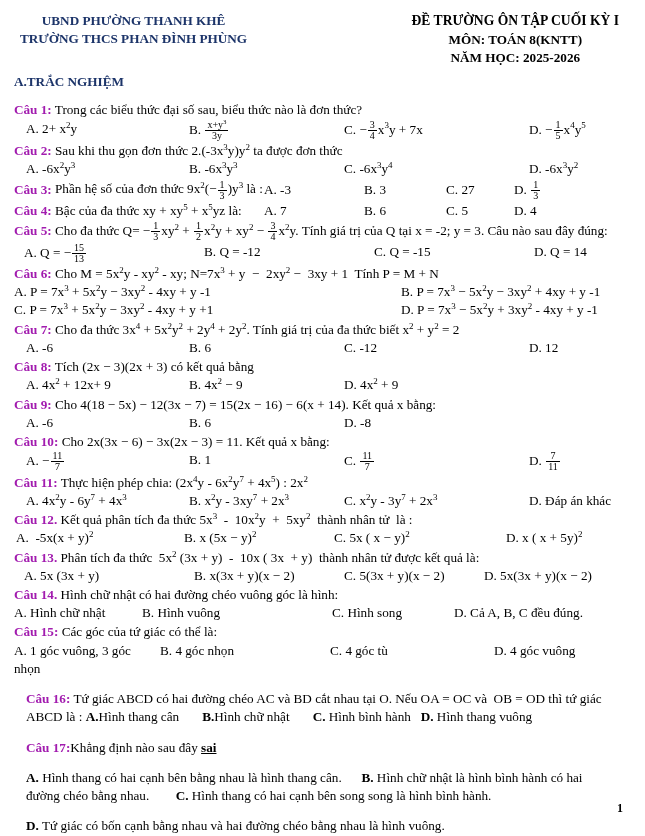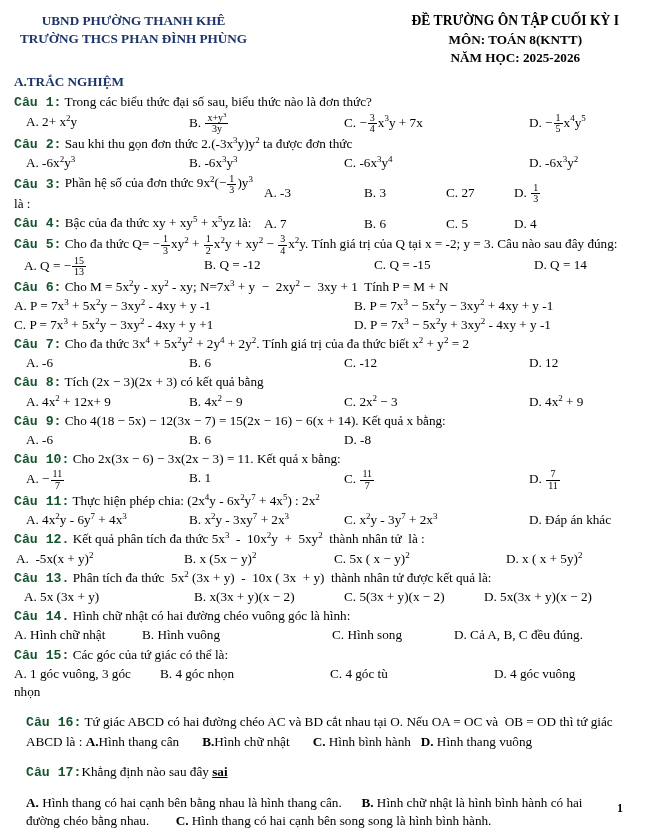--- a/index.html
+++ b/index.html
@@ -10,30 +10,30 @@
     padding:12px 16px 0 14px;
     font-family:"Liberation Serif","DejaVu Serif",serif;
     font-size:13.2px;line-height:1.38;color:#000;
     overflow:hidden;
   }
   p{margin:0;}
   .hdr{display:flex;justify-content:space-between;margin-bottom:6px;}
   .hdr-left{text-align:center;color:#1c3469;font-weight:bold;padding-left:6px;}
   .hdr-right{text-align:center;font-weight:bold;padding-right:10px;}
   .hdr-right .t1{font-size:13.6px;}
-  .section-title{font-weight:bold;color:#1c3469;margin:4px 0 2px 0;}
+  .section-title{font-weight:bold;color:#1c3469;margin:4px 0 10px 0;}
   .q{margin:0 0 1px 0;}
-  .qlabel{font-weight:bold;color:#14532d;font-family:Liberation Mono, monospace;}
+  .qlabel{font-weight:bold;color:#a21caf;}
   .opts4{display:grid;grid-template-columns:163px 155px 185px auto;padding-left:12px;}
   .opts4.g-wide{grid-template-columns:180px 170px 160px auto;padding-left:10px;}
   .opts4.g-q12{grid-template-columns:168px 150px 172px auto;padding-left:2px;}
   .opts4.g-q13{grid-template-columns:170px 150px 140px auto;padding-left:10px;}
   .opts4.g-q14{grid-template-columns:128px 190px 122px auto;padding-left:0;}
   .opts4.g-q15{grid-template-columns:146px 170px 164px auto;padding-left:0;}
-  .opts2{display:grid;grid-template-columns:340px auto;}
+  .opts2{display:grid;grid-template-columns:340px auto;gap:47px;}
   .inline-q{display:flex;align-items:center;}
   .inline-q .stem-fixed{width:250px;flex:none;}
   .inline-q .io1{width:100px;flex:none;}
   .inline-q .io2{width:82px;flex:none;}
   .inline-q .io3{width:68px;flex:none;}
   sup{font-size:0.68em;vertical-align:super;line-height:0;}
   fr{display:inline-block;text-align:center;vertical-align:-0.55em;line-height:1.02;font-size:0.76em;margin:0 1px;}
   fr ft{display:block;border-bottom:0.9px solid #000;padding:0 2px;}
   fr fb{display:block;padding:0 2px;}
   .page-num{position:absolute;right:22px;top:800px;font-weight:bold;font-size:12px;}
@@ -124,21 +124,20 @@
       <span>C. -12</span>
       <span>D. 12</span>
     </div>
   </div>
 
   <div class="q">
     <p><span class="qlabel">Câu 8:</span> <span>Tích (2x − 3)(2x + 3) có kết quả bằng</span></p>
     <div class="opts4">
       <span>A. 4x<sup>2</sup> + 12x+ 9</span>
       <span>B. 4x<sup>2</sup> − 9</span>
-      <span>C.  2x<sup>2</sup> − 3</span>
       <span>D. 4x<sup>2</sup> + 9</span>
     </div>
   </div>
 
   <div class="q">
     <p><span class="qlabel">Câu 9:</span> <span>Cho 4(18 − 5x) − 12(3x − 7) = 15(2x − 16) − 6(x + 14). Kết quả x bằng:</span></p>
     <div class="opts4">
       <span>A. -6</span>
       <span>B. 6</span>
       <span>D. -8</span>

